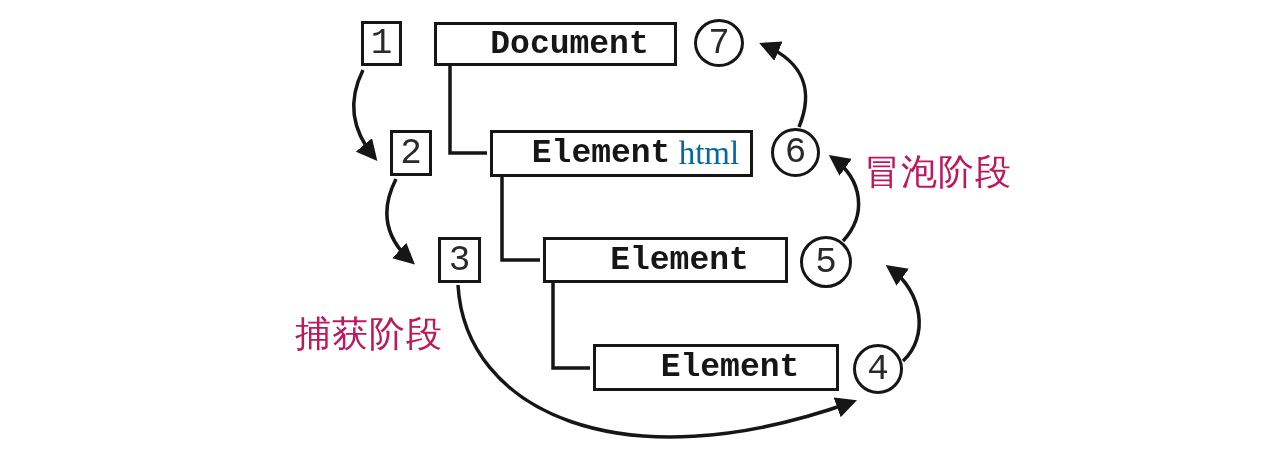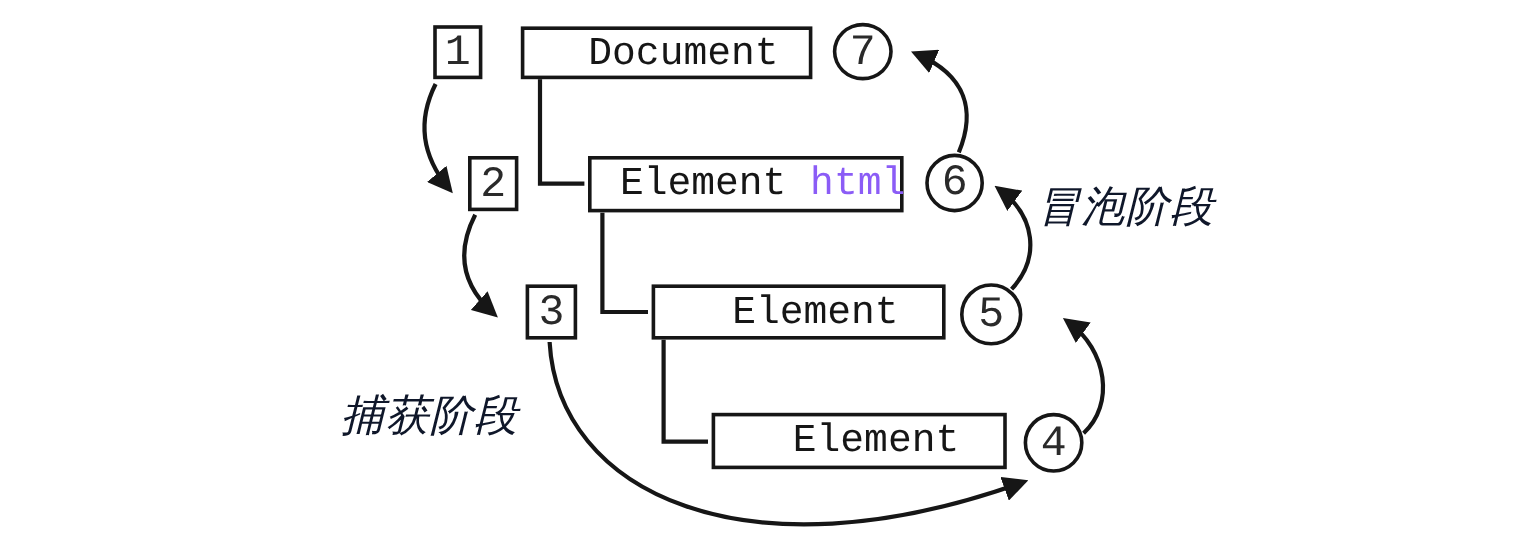--- a/index.html
+++ b/index.html
@@ -21,22 +21,22 @@
     border: 3px solid #161616;
     background: #ffffff;
     display: flex;
     align-items: center;
     justify-content: center;
     font-size: 33px;
     color: #161616;
     white-space: pre;
     box-sizing: border-box;
   }
-  .node-type { font-weight: normal; margin-left: 28px; }
-  .node-tag  { font-weight: normal; color: #8b5cf6; }
+  .node-type { font-weight: bold; margin-left: 28px; }
+  .node-tag  { font-weight: normal; color: #0369a1; font-family: Liberation Serif, serif; }
   #node-document { left: 434px; top: 22px;  width: 243px; height: 44px; }
   #node-html     { left: 490px; top: 130px; width: 263px; height: 47px; }
   #node-body     { left: 543px; top: 237px; width: 245px; height: 46px; }
   #node-div      { left: 593px; top: 344px; width: 246px; height: 47px; }
 
   .step-square {
     position: absolute;
     border: 3px solid #161616;
     background: #ffffff;
     display: flex;
@@ -64,26 +64,25 @@
   }
   #step-circle-7 { left: 694px; top: 19px;  width: 50px; height: 48px; }
   #step-circle-6 { left: 771px; top: 128px; width: 49px; height: 49px; }
   #step-circle-5 { left: 800px; top: 236px; width: 52px; height: 52px; }
   #step-circle-4 { left: 853px; top: 344px; width: 50px; height: 50px; }
 
   .phase-label {
     position: absolute;
     font-family: "DejaVu Sans", sans-serif;
     font-size: 36px;
-    color: #0f172a;
+    color: #be185d;
     letter-spacing: 1px;
     white-space: nowrap;
-    font-style: italic;
   }
-  #capture-phase-label { left: 284px; top: 310px; margin-top: 12px; }
+  #capture-phase-label { left: 295px; top: 310px; }
   #bubble-phase-label  { left: 864px; top: 148px; }
 </style>
 </head>
 <body>
 
 <div id="stage">
 
   <svg id="arrow-layer" viewBox="0 0 1276 460" xmlns="http://www.w3.org/2000/svg">
     <defs>
       <marker id="arrowhead" viewBox="0 0 10 10" refX="7.5" refY="5" markerWidth="6" markerHeight="6" orient="auto-start-reverse">

